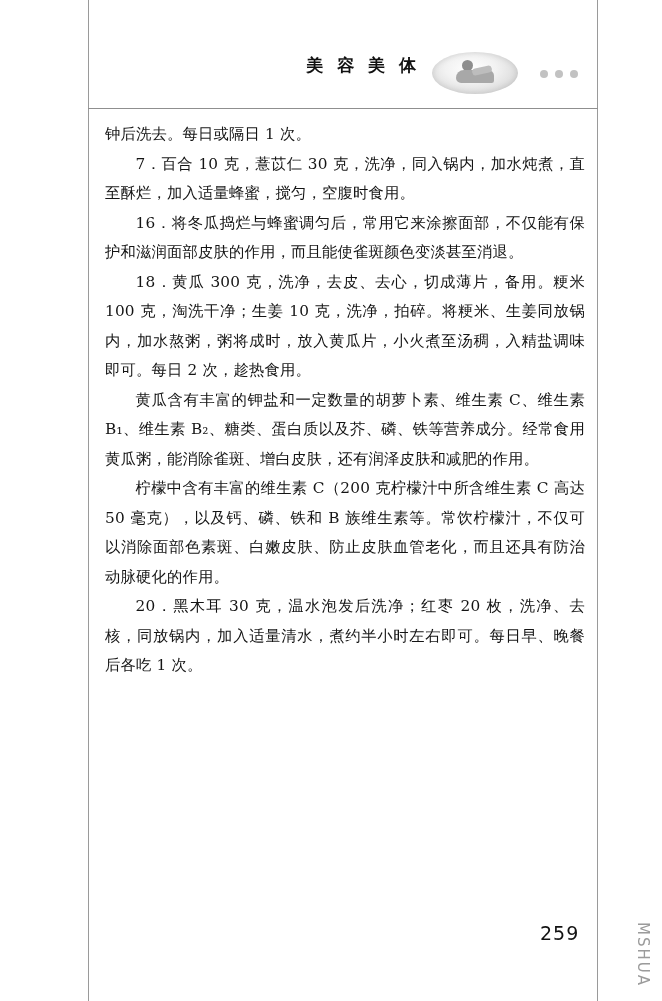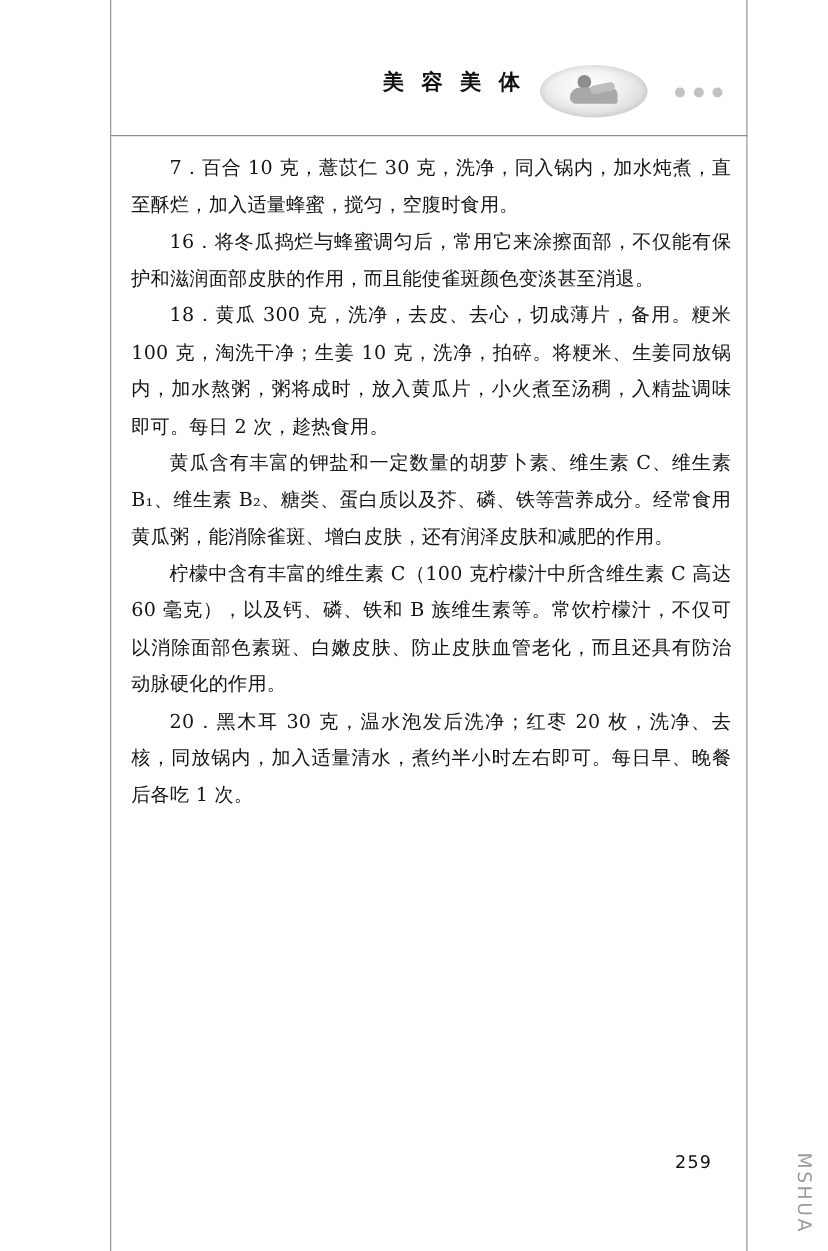--- a/index.html
+++ b/index.html
@@ -158,21 +158,21 @@
   }
   .para.nofirst {
     text-indent: 0;
   }
 
   
   .folio {
     position: absolute;
     left: 540px;
     top: 922px;
-    font-size: 14px;
+    font-size: 19px;
     font-family: "DejaVu Sans", "Liberation Sans", sans-serif;
     color: #111;
     letter-spacing: 1px;
   }
   .side-label {
     position: absolute;
     right: 10px;
     bottom: 14px;
     font-family: "DejaVu Sans", "Liberation Sans", sans-serif;
     font-size: 15px;
@@ -203,24 +203,25 @@
     <div class="header-dots">
       <span></span>
       <span></span>
       <span></span>
     </div>
   </div>
 
   <div class="header-rule"></div>
 
   <div class="content">
+    <p class="para nofirst">钟后洗去。每日或隔日 1 次。</p>
     <p class="para indent">7．百合 10 克，薏苡仁 30 克，洗净，同入锅内，加水炖煮，直至酥烂，加入适量蜂蜜，搅匀，空腹时食用。</p>
     <p class="para indent">16．将冬瓜捣烂与蜂蜜调匀后，常用它来涂擦面部，不仅能有保护和滋润面部皮肤的作用，而且能使雀斑颜色变淡甚至消退。</p>
     <p class="para indent">18．黄瓜 300 克，洗净，去皮、去心，切成薄片，备用。粳米 100 克，淘洗干净；生姜 10 克，洗净，拍碎。将粳米、生姜同放锅内，加水熬粥，粥将成时，放入黄瓜片，小火煮至汤稠，入精盐调味即可。每日 2 次，趁热食用。</p>
     <p class="para indent">黄瓜含有丰富的钾盐和一定数量的胡萝卜素、维生素 C、维生素 B₁、维生素 B₂、糖类、蛋白质以及芥、磷、铁等营养成分。经常食用黄瓜粥，能消除雀斑、增白皮肤，还有润泽皮肤和减肥的作用。</p>
-    <p class="para indent">柠檬中含有丰富的维生素 C（100 克柠檬汁中所含维生素 C 高达 60 毫克），以及钙、磷、铁和 B 族维生素等。常饮柠檬汁，不仅可以消除面部色素斑、白嫩皮肤、防止皮肤血管老化，而且还具有防治动脉硬化的作用。</p>
+    <p class="para indent">柠檬中含有丰富的维生素 C（200 克柠檬汁中所含维生素 C 高达 50 毫克），以及钙、磷、铁和 B 族维生素等。常饮柠檬汁，不仅可以消除面部色素斑、白嫩皮肤、防止皮肤血管老化，而且还具有防治动脉硬化的作用。</p>
     <p class="para indent">20．黑木耳 30 克，温水泡发后洗净；红枣 20 枚，洗净、去核，同放锅内，加入适量清水，煮约半小时左右即可。每日早、晚餐后各吃 1 次。</p>
   </div>
 
   <div class="folio">259</div>
   <div class="side-label">MSHUA</div>
 
 </div>
 
 </body></html>

